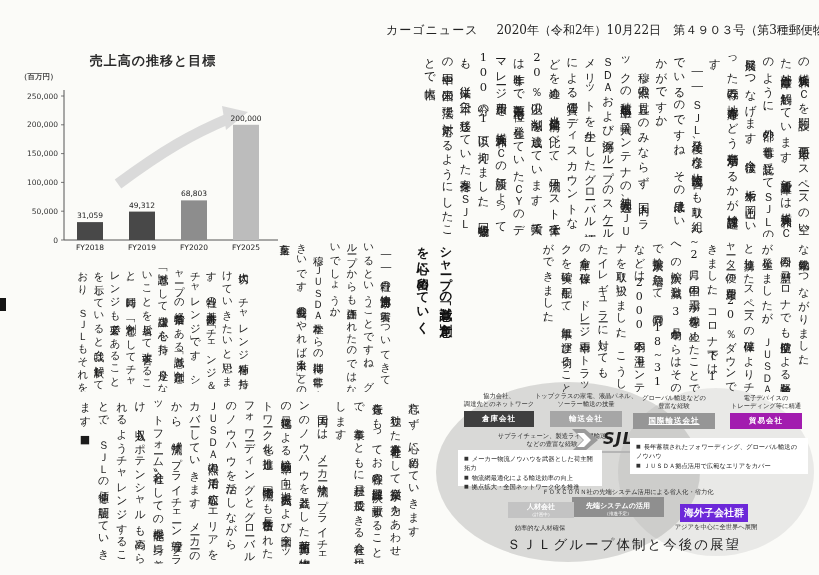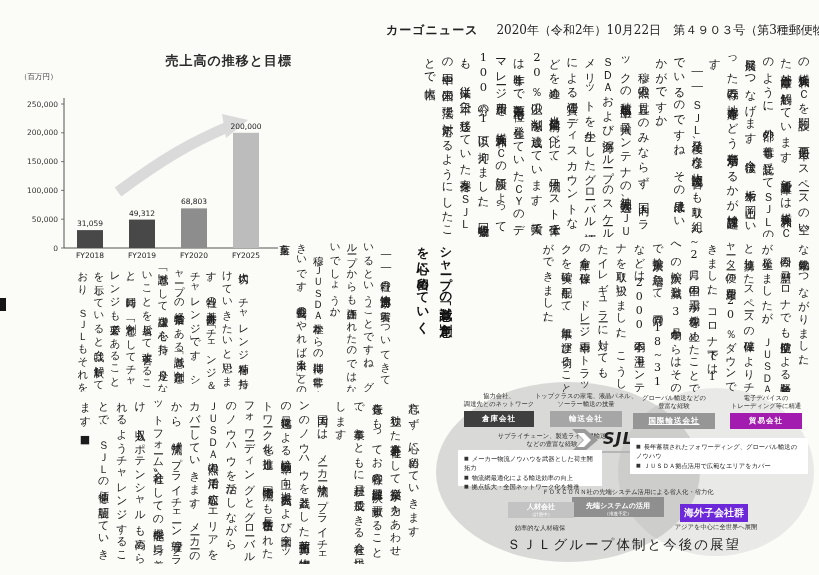--- a/index.html
+++ b/index.html
@@ -4,26 +4,26 @@
 <style>
   html,body{margin:0;padding:0;}
   body{
     width:819px;height:575px;position:relative;overflow:hidden;
     background:#fbfbf8;color:#1c1c1c;
     font-family:"DejaVu Serif","Liberation Serif",serif;
   }
   .abs{position:absolute;}
   
   .header{top:22px;left:386px;width:420px;font-size:12px;white-space:nowrap;color:#222;}
-  .header .pub{font-weight:bold;letter-spacing:1px;margin-right:18px;margin-top:39px;}
+  .header .pub{font-weight:normal;letter-spacing:1px;margin-right:18px;margin-top:39px;}
   .header .date{margin-right:12px;}
   
   .chart{left:14px;top:52px;width:278px;height:214px;font-family:"DejaVu Sans","Liberation Sans",sans-serif;}
-  .chart-title{text-align:right;font-size:13px;font-weight:bold;letter-spacing:1px;color:#2a2a2a;}
-  .chart-unit{font-size:7.5px;color:#444;margin:2px 0 8px 6px;}
+  .chart-title{text-align:center;font-size:13px;font-weight:bold;letter-spacing:1px;color:#2a2a2a;}
+  .chart-unit{font-size:7.5px;color:#444;margin:2px 0 0 6px;font-weight:bold;}
   #chart-canvas{margin-top:0px;}
   
   .vtext{
     position:absolute;writing-mode:vertical-rl;text-orientation:upright;
     color:#1b1b1b;overflow:hidden;
   }
   .band1{left:260px;top:50px;width:552px;height:187px;font-size:11.5px;line-height:1.55;letter-spacing:1.2px;}
   .band2a{left:458px;top:236px;width:354px;height:156px;font-size:11px;line-height:1.66;letter-spacing:0.9px;}
   .band2b{left:254px;top:236px;width:140px;height:156px;font-size:10.5px;line-height:1.6;letter-spacing:0.7px;}
   .band2c{left:12px;top:264px;width:240px;height:128px;font-size:10.5px;line-height:1.53;letter-spacing:1px;}

